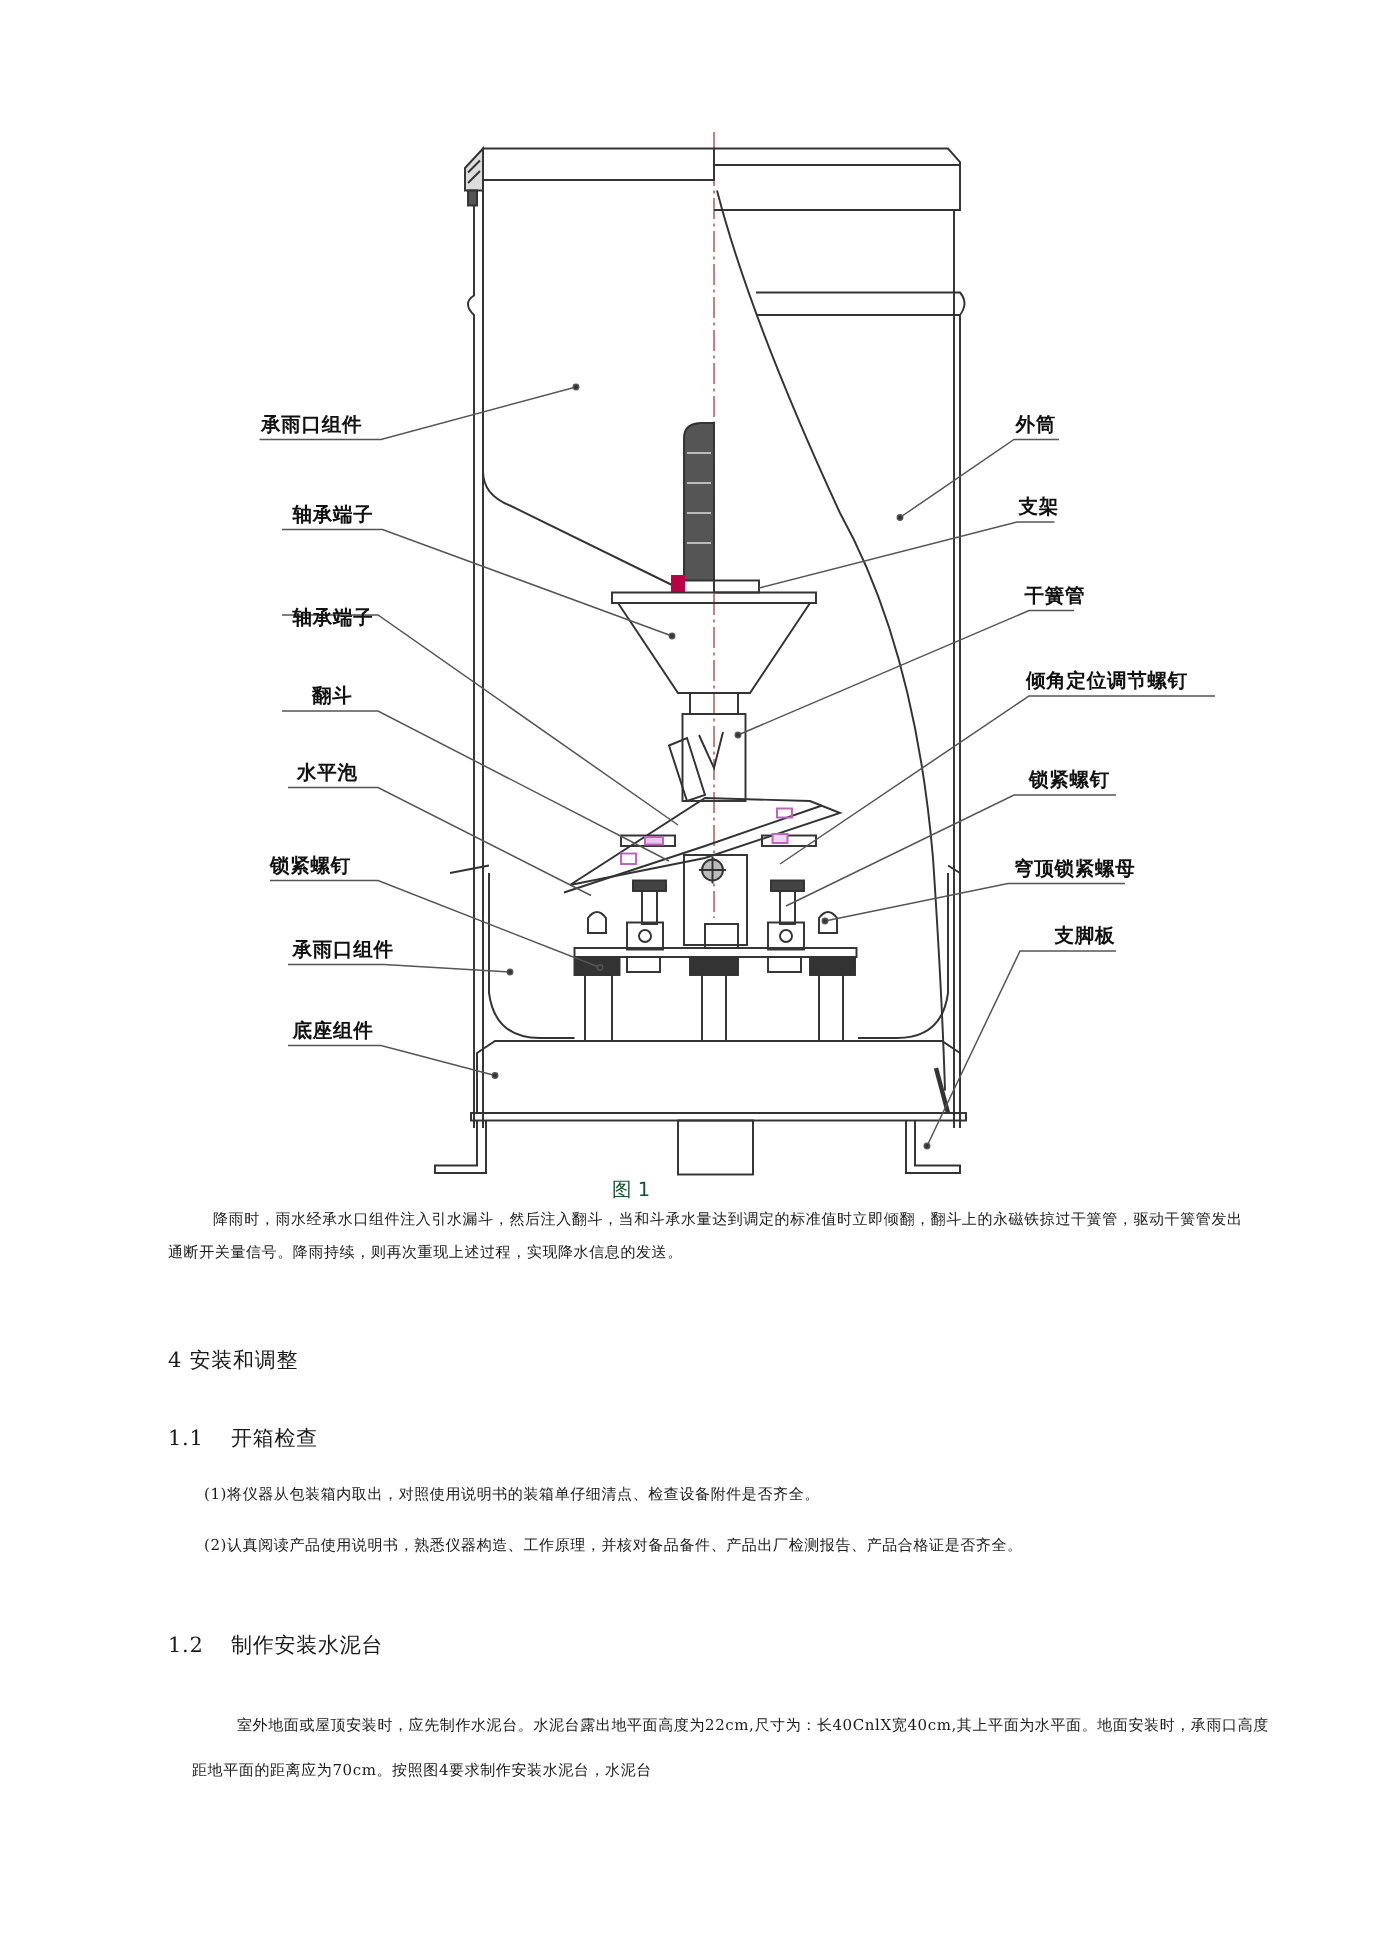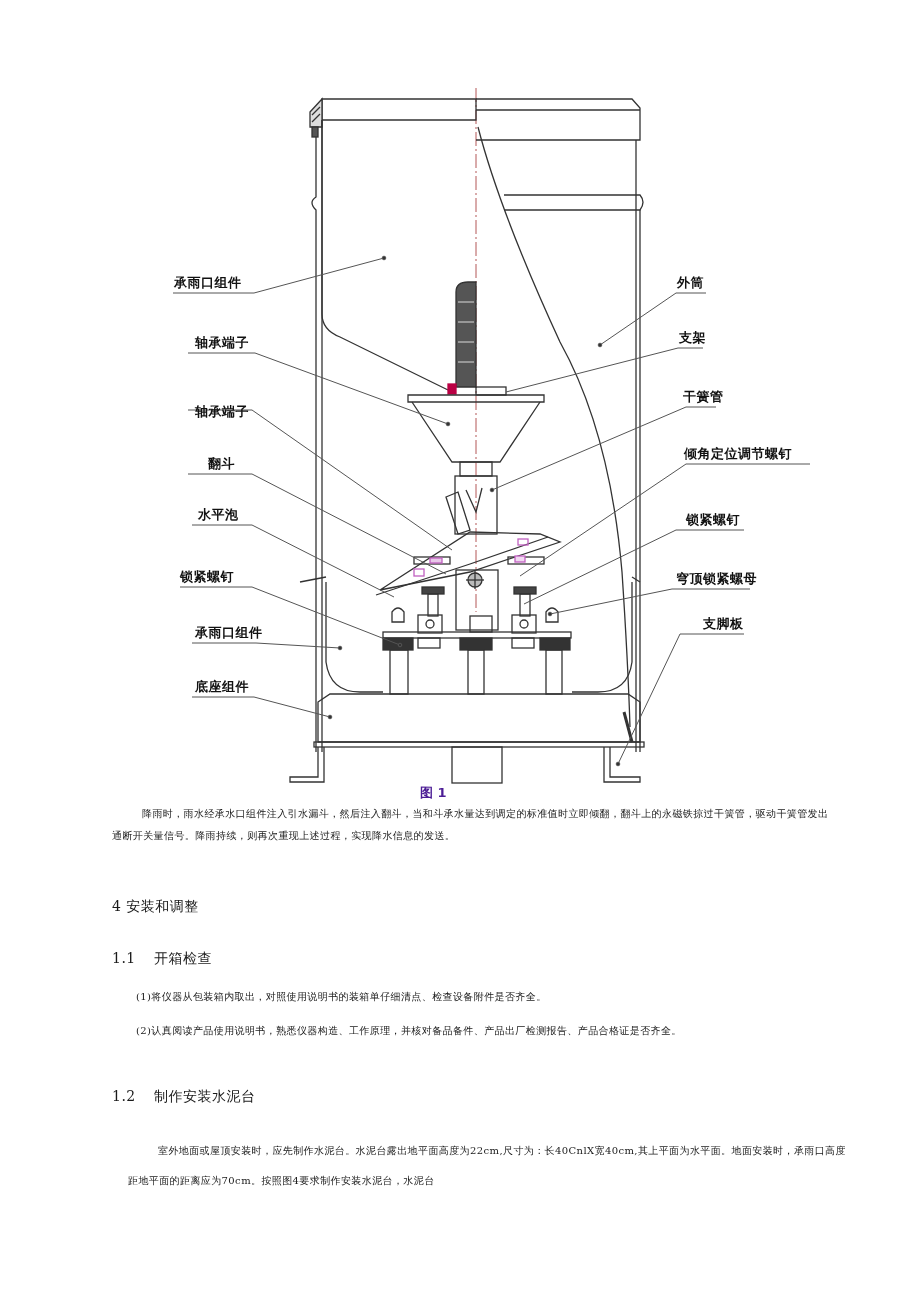--- a/index.html
+++ b/index.html
@@ -3,21 +3,21 @@
 <meta charset="utf-8">
 <style>
   html, body { margin: 0; padding: 0; background: #ffffff; }
   body { width: 920px; height: 1301px; position: relative; overflow: hidden;
          font-family: "DejaVu Serif", "Liberation Serif", serif; color: #1a1a1a; }
   .figure { position: absolute; left: 0; top: 12px; width: 827px; height: 800px; }
   .figure svg { position: absolute; left: 0; top: 0; }
   .lbl { position: absolute; font-family: "DejaVu Sans", "Liberation Sans", sans-serif;
          font-weight: bold; font-size: 13px; color: #111; letter-spacing: 0.5px; white-space: nowrap; }
   .caption { position: absolute; left: 408px; top: 772px; font-family: "DejaVu Sans", "Liberation Sans", sans-serif;
-             font-size: 13px; font-weight: bold; color: #4c1d95; margin-left: 12px; }
+             font-size: 13px; font-weight: normal; color: #14532d; }
   .para { position: absolute; left: 112px; width: 720px; font-size: 10px; line-height: 22px; letter-spacing: 0.4px; }
   .para .indent { display: inline-block; width: 30px; }
   .heading { position: absolute; left: 112px; font-size: 14px; letter-spacing: 0.5px; }
   .heading .num { display: inline-block; width: 42px; }
 </style>
 </head>
 <body>
 
 <div class="figure">
   <svg width="920" height="800" viewBox="0 0 920 800" fill="none" stroke="#333" stroke-width="1.3">

